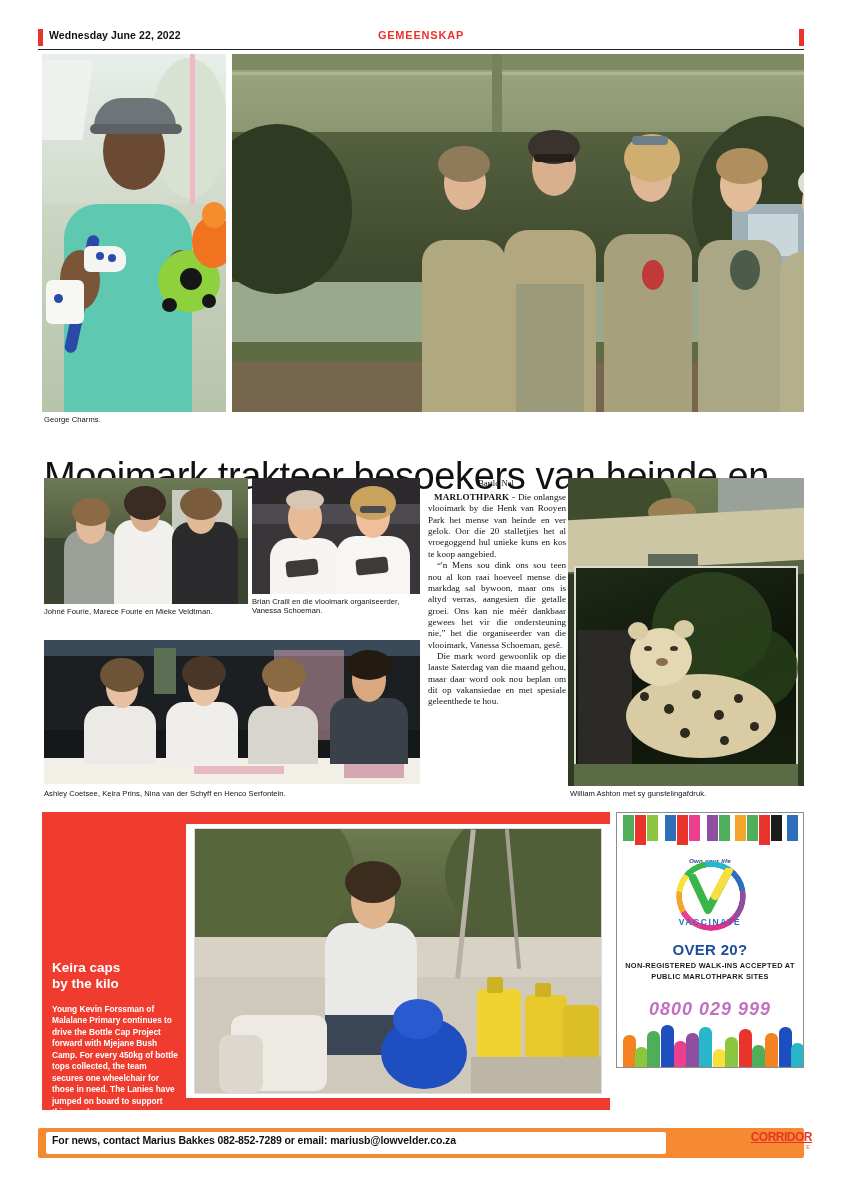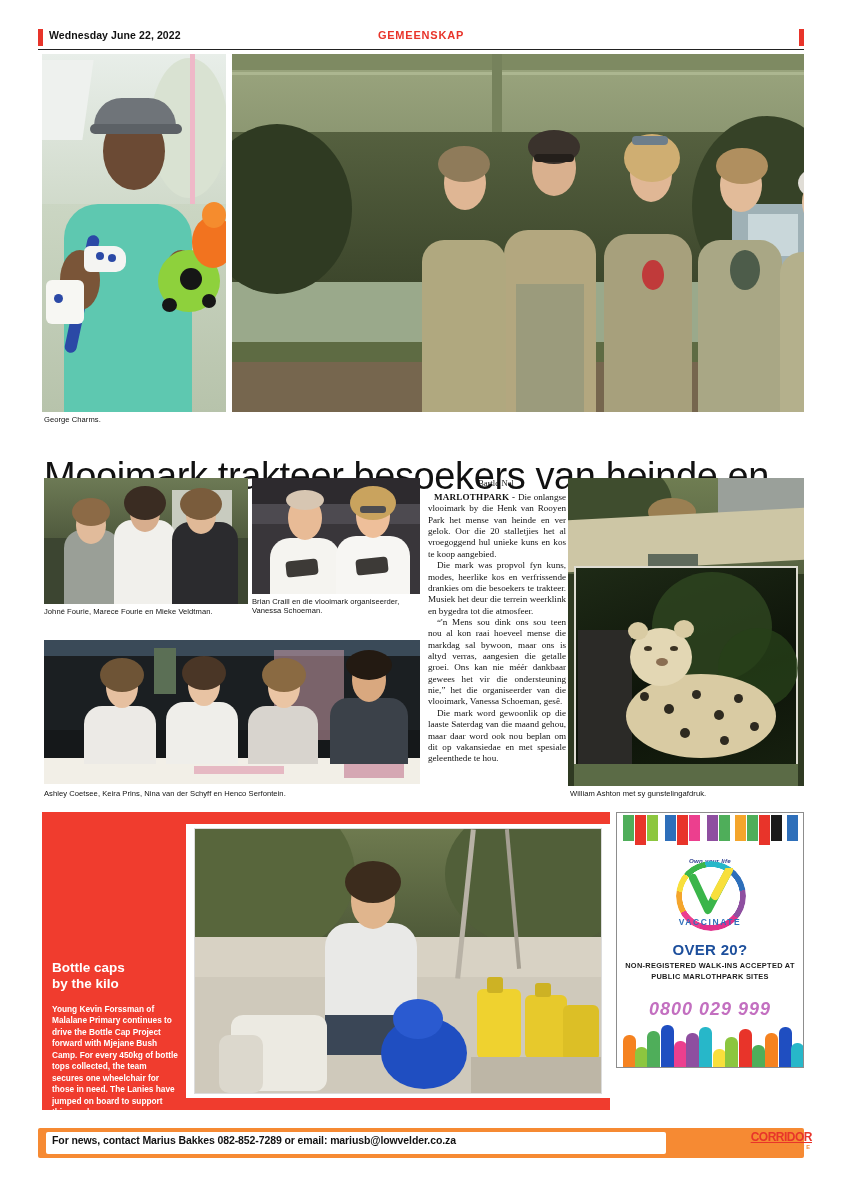--- a/index.html
+++ b/index.html
@@ -481,21 +481,20 @@
     <div class="blob" style="left:302px;top:10px;width:46px;height:30px;background:#231a12;"></div>
 
     <div class="rectblob" style="left:150px;top:126px;width:90px;height:8px;background:#e6b9c3;"></div>
     <div class="rectblob" style="left:300px;top:124px;width:60px;height:14px;background:#d5a7b3;"></div>
   </div>
   <div class="caption" style="left:44px; top:789px; width:380px;">Ashley Coetsee, Keira Prins, Nina van der Schyff en Henco Serfontein.</div>
 
   <div class="byline">Bartlo Nel</div>
   <div class="article">
     <p><span class="dateline">MARLOTHPARK -</span> <span>Die onlangse vlooimark by die Henk van Rooyen Park het mense van heinde en ver gelok. Oor die 20 stalletjies het al vroegoggend hul unieke kuns en kos te koop aangebied.</span></p>
-    <p>Die mark was propvol fyn kuns, modes, heerlike kos en verfrissende drankies om die besoekers te trakteer. Musiek het deur die terrein weerklink en bygedra tot die atmosfeer.</p>
     <p>“'n Mens sou dink ons sou teen nou al kon raai hoeveel mense die markdag sal bywoon, maar ons is altyd verras, aangesien die getalle groei. Ons kan nie méér dankbaar gewees het vir die ondersteuning nie,” het die organiseerder van die vlooimark, Vanessa Schoeman, gesê.</p>
     <p>Die mark word gewoonlik op die laaste Saterdag van die maand gehou, maar daar word ook nou beplan om dit op vakansiedae en met spesiale geleenthede te hou.</p>
   </div>
 
   <div class="photo" style="left:568px; top:478px; width:236px; height:308px; background:#2f3a22;">
 
     <div class="rectblob" style="left:0;top:0;width:236px;height:96px;background:linear-gradient(180deg,#6f7d52,#566140);"></div>
     <div class="blob" style="left:-16px;top:-20px;width:120px;height:90px;background:#3f4d2e;"></div>
     <div class="rectblob" style="left:150px;top:0;width:90px;height:46px;background:#9aa09a;"></div>
     <div class="blob" style="left:84px;top:28px;width:40px;height:52px;background:#e7bd95;"></div>
@@ -523,21 +522,21 @@
     <div class="blob" style="left:166px;top:216px;width:9px;height:9px;background:#2e2a20;"></div>
     <div class="blob" style="left:112px;top:250px;width:10px;height:10px;background:#2e2a20;"></div>
     <div class="blob" style="left:152px;top:258px;width:9px;height:9px;background:#2e2a20;"></div>
     <div class="blob" style="left:182px;top:244px;width:9px;height:9px;background:#2e2a20;"></div>
     <div class="rectblob" style="left:6px;top:286px;width:224px;height:22px;background:#5b6b46;"></div>
   </div>
   <div class="caption" style="left:570px; top:789px; width:236px;">William Ashton met sy gunstelingafdruk.</div>
 
   <div class="redbox">
     <div class="redbox-title">
-      <div>Bottle caps</div>
+      <div>Keira caps</div>
       <div>by the kilo</div>
     </div>
     <div class="redbox-body">Young Kevin Forssman of Malalane Primary continues to drive the Bottle Cap Project forward with Mjejane Bush Camp. For every 450kg of bottle tops collected, the team secures one wheelchair for those in need. The Lanies have jumped on board to support this good cause.</div>
   </div>
 
   <div class="bigphoto-wrap">
     <div class="bigphoto-redtop"></div>
     <div class="bigphoto-redbot"></div>
     <div class="bigphoto-inner photo">
       <div class="rectblob" style="left:0;top:0;width:408px;height:120px;background:linear-gradient(180deg,#6e7a4f,#4c5737);"></div>

